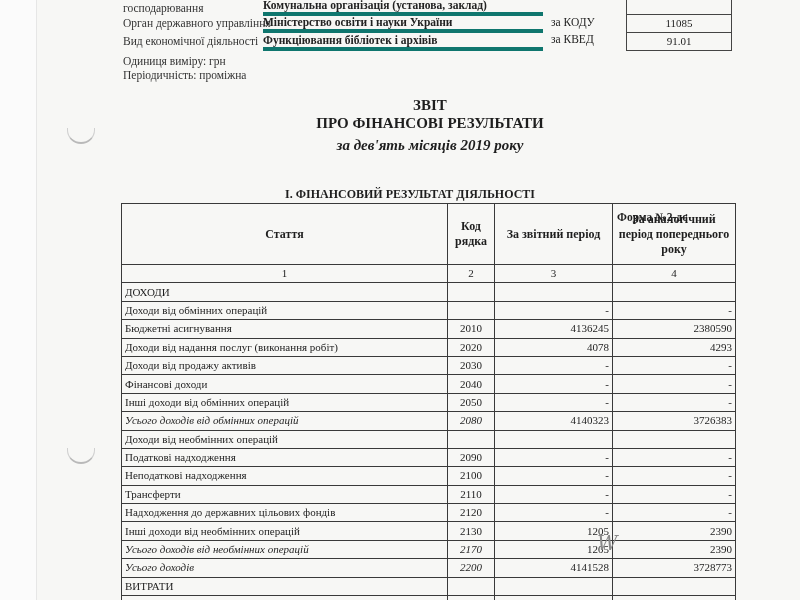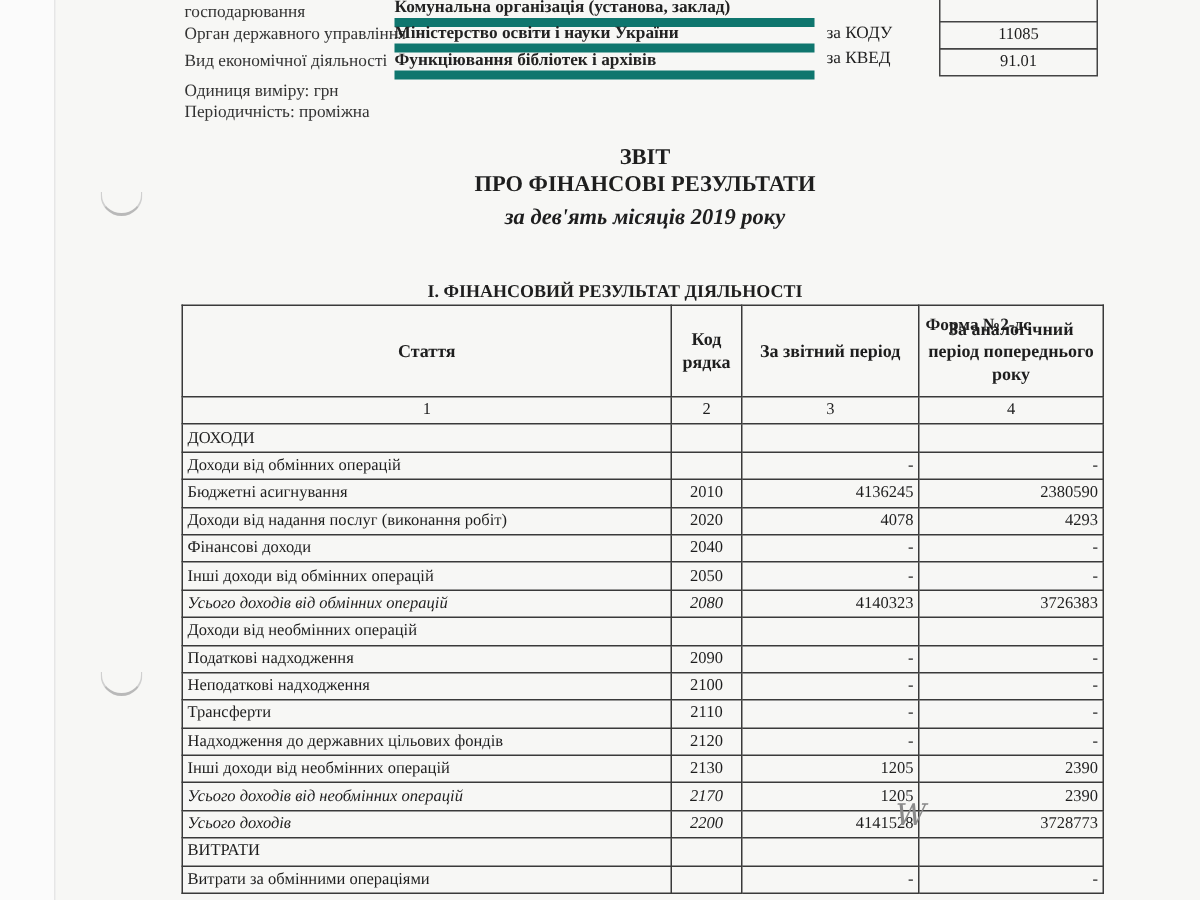--- a/index.html
+++ b/index.html
@@ -16,21 +16,21 @@
     .punch-hole {
       position:absolute; left:67px; width:26px; height:14px;
       border-bottom:2px solid #b9b9b9; border-radius:0 0 14px 14px;
       border-left:1px solid #d0d0d0; border-right:1px solid #d0d0d0;
     }
     .hole-1 { top:128px; }
     .hole-2 { top:448px; }
     .hdr-label { position:absolute; left:123px; font-size:11.5px; color:#333; }
     .hdr-value {
       position:absolute; left:263px; width:280px; font-size:11.5px;
-      font-weight:bold; color:#222; border-bottom:6px solid #0f766e; padding-bottom:1px;
+      font-weight:bold; color:#222; border-bottom:4px solid #0f766e; padding-bottom:1px;
     }
     .code-label { position:absolute; left:551px; font-size:11.5px; }
     .code-box {
       position:absolute; left:626px; width:104px; height:17px; border:1px solid #444;
       text-align:center; font-size:11px; line-height:17px;
     }
     .title-1 { position:absolute; left:0; width:800px; text-align:center; top:97px; font-size:15px; font-weight:bold; padding-left:60px; box-sizing:border-box; }
     .title-2 { position:absolute; left:0; width:800px; text-align:center; top:115px; font-size:15px; font-weight:bold; padding-left:60px; box-sizing:border-box; }
     .title-3 { position:absolute; left:0; width:800px; text-align:center; top:137px; font-size:15px; font-style:italic; font-weight:bold; padding-left:60px; box-sizing:border-box; }
     .form-label { position:absolute; left:617px; top:167px; font-size:11.5px; font-weight:bold;margin-top:44px; }
@@ -125,20 +125,26 @@
         <td class="num">4136245</td>
         <td class="num">2380590</td>
       </tr>
       <tr>
         <td>Доходи від надання послуг (виконання робіт)</td>
         <td class="ctr">2020</td>
         <td class="num">4078</td>
         <td class="num">4293</td>
       </tr>
       <tr>
+        <td>Доходи від продажу активів</td>
+        <td class="ctr">2030</td>
+        <td class="num">-</td>
+        <td class="num">-</td>
+      </tr>
+      <tr>
         <td>Фінансові доходи</td>
         <td class="ctr">2040</td>
         <td class="num">-</td>
         <td class="num">-</td>
       </tr>
       <tr>
         <td>Інші доходи від обмінних операцій</td>
         <td class="ctr">2050</td>
         <td class="num">-</td>
         <td class="num">-</td>

